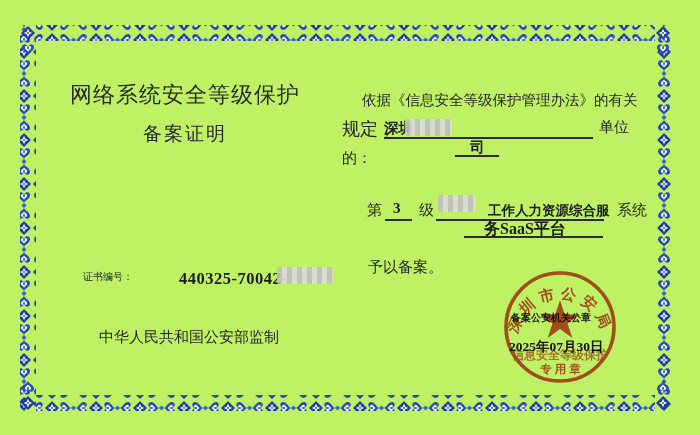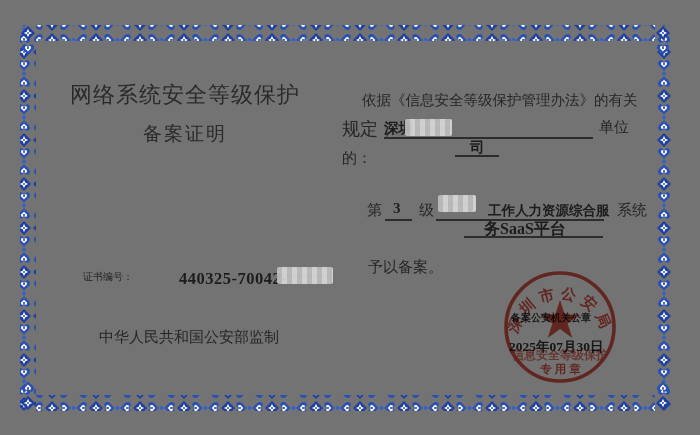--- a/index.html
+++ b/index.html
@@ -1,18 +1,18 @@
 <!DOCTYPE html>
 <html><head>
 <meta charset="utf-8">
 <style>
   html,body{margin:0;padding:0;background:#ffffff;}
   .page{
     position:relative; width:700px; height:435px; overflow:hidden;
-    background:#737373;
+    background:#bef264;
     font-family:"Liberation Serif","DejaVu Serif",serif;
     color:#262626;
   }
   .abs{position:absolute; white-space:nowrap; line-height:1.15;}
   .bold{font-weight:bold; color:#1c1c1c;}
   .title-block{left:45px; top:82px; width:280px; text-align:center;}
   .title1{font-size:22px; letter-spacing:1px; color:#2a2a2a;}
   .title2{margin-top:16px; font-size:19px; letter-spacing:2px; color:#2a2a2a;}
   .uline{position:absolute; height:2px; background:#2c2c2c;}
   .redact{

